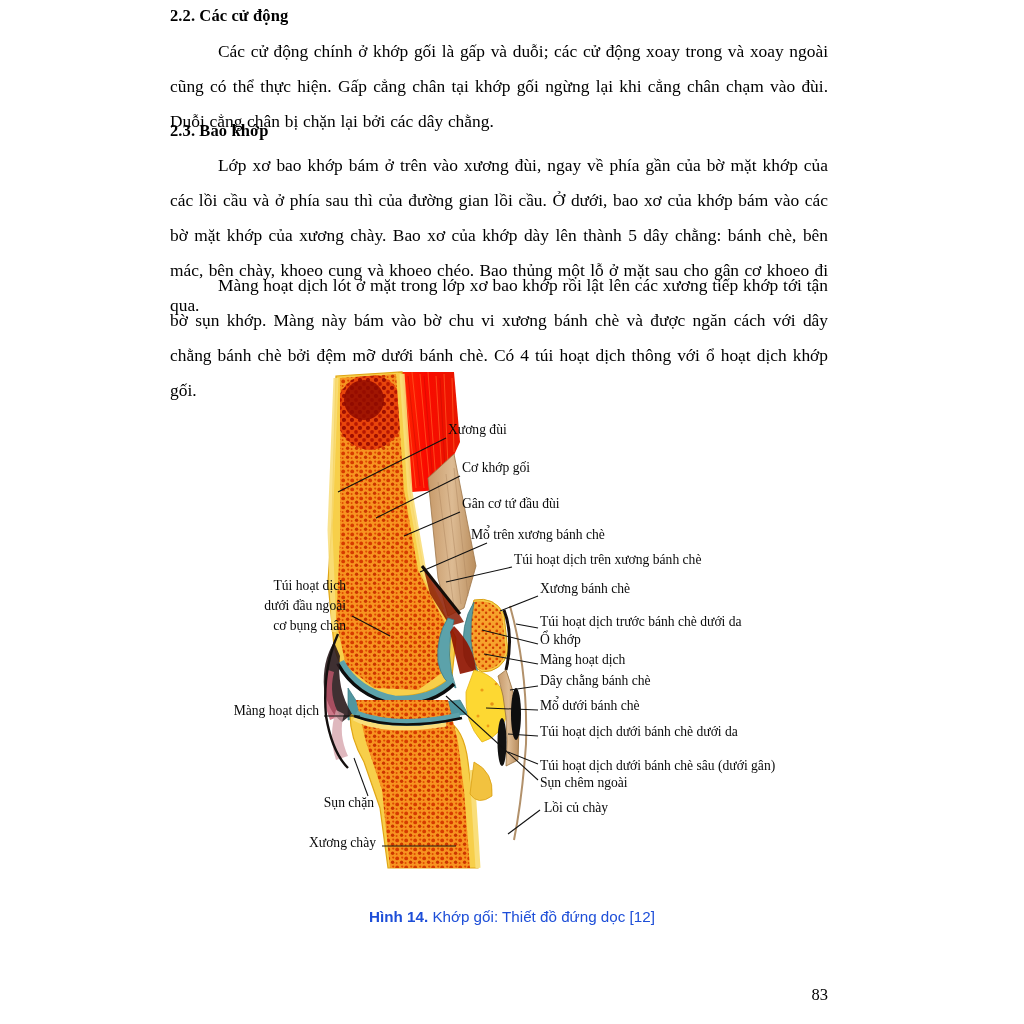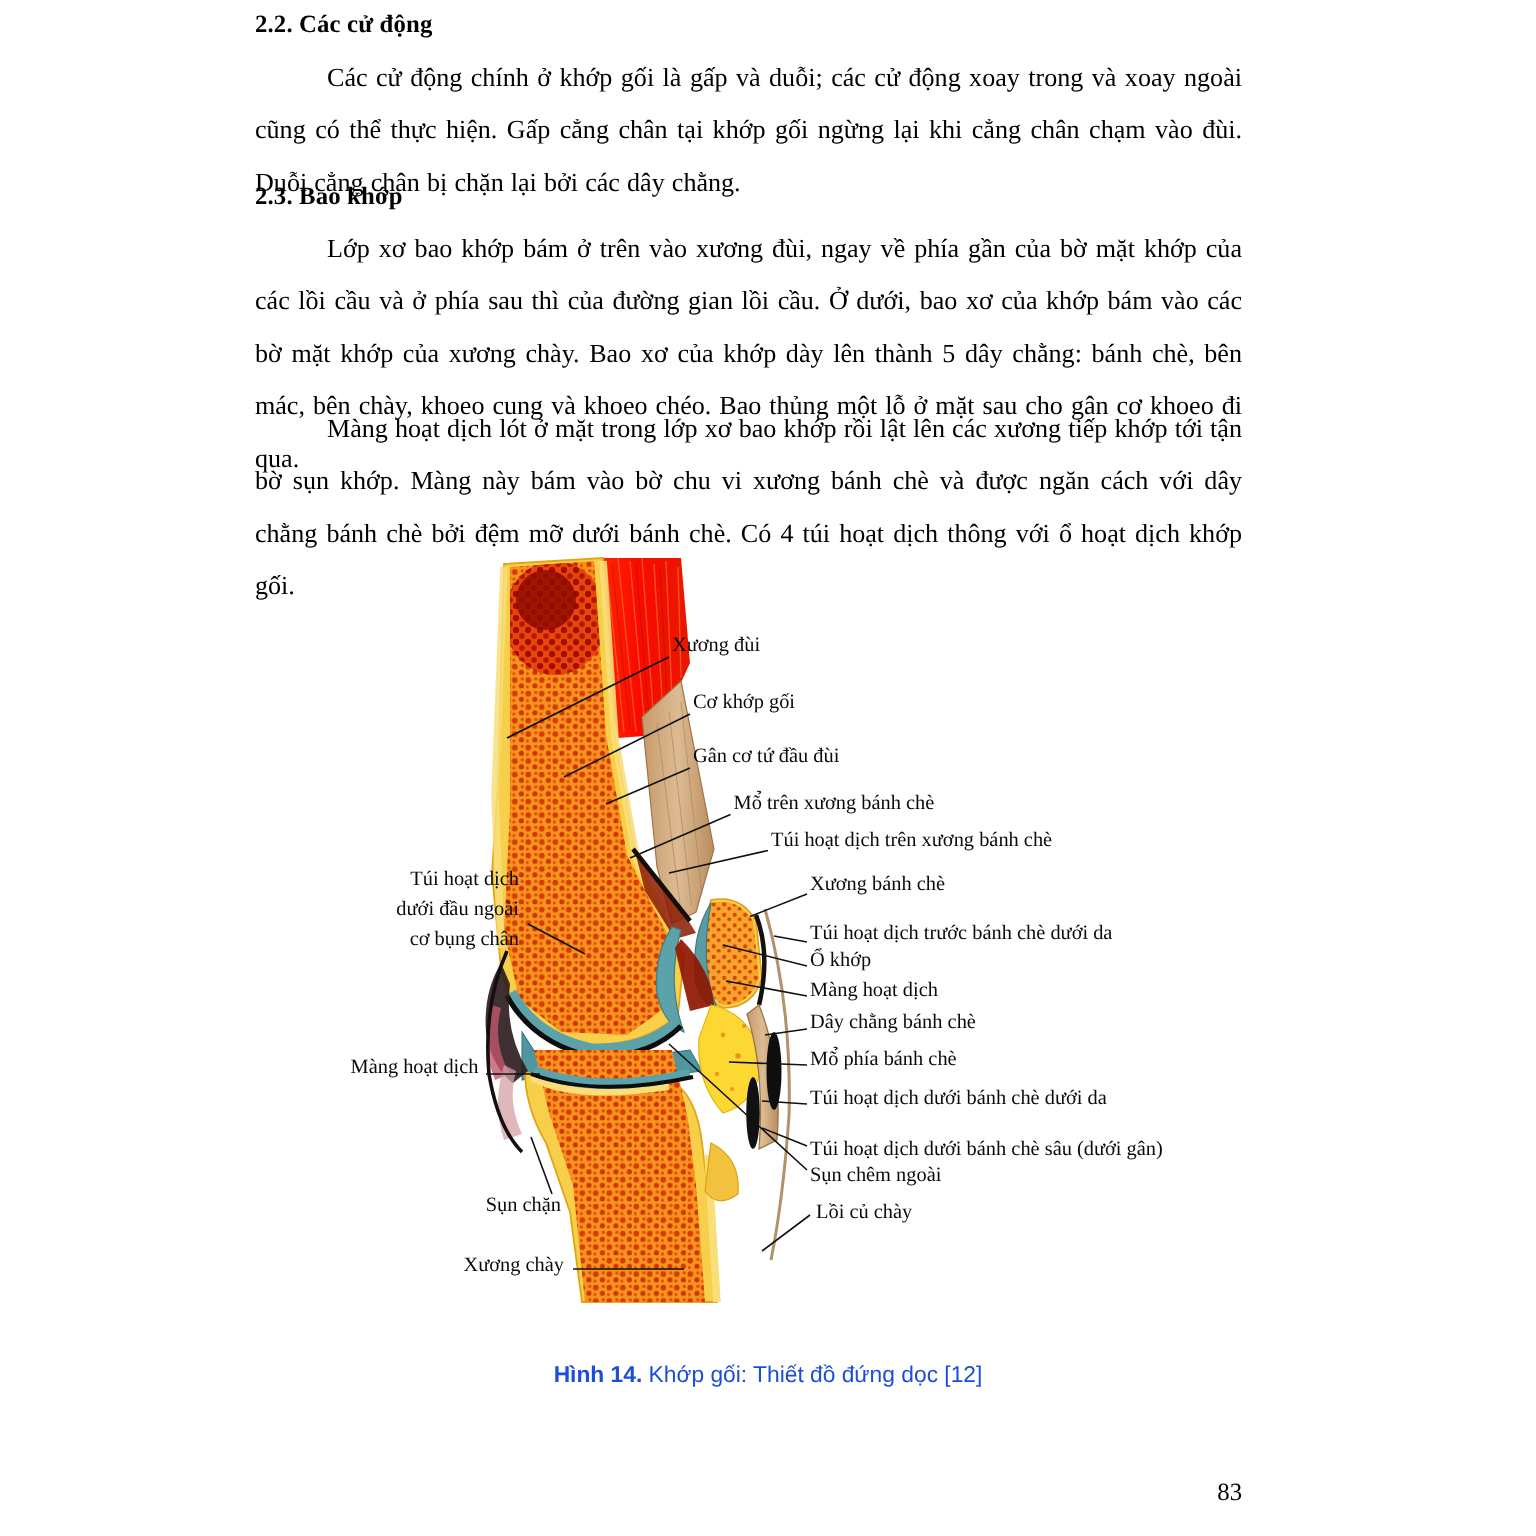--- a/index.html
+++ b/index.html
@@ -248,28 +248,28 @@
           <line x1="308" y1="348" x2="344" y2="348"></line>
           <line x1="352" y1="428" x2="338" y2="390"></line>
           <line x1="366" y1="478" x2="440" y2="478"></line>
         </g>
     </svg>
 
     <div class="overlay" id="labelLayer">
         <div class="lbl" style="top: 53px; left: 432px;">Xương đùi</div>
         <div class="lbl" style="top: 91px; left: 446px;">Cơ khớp gối</div>
         <div class="lbl" style="top: 127px; left: 446px;">Gân cơ tứ đầu đùi</div>
-        <div class="lbl" style="top: 158px; left: 473px;">Mõ̉ trên xương bánh chè</div>
+        <div class="lbl" style="top: 158px; left: 455px;">Mõ̉ trên xương bánh chè</div>
         <div class="lbl" style="top: 183px; left: 498px;">Túi hoạt dịch trên xương bánh chè</div>
         <div class="lbl" style="top: 212px; left: 524px;">Xương bánh chè</div>
         <div class="lbl" style="top: 245px; left: 524px;">Túi hoạt dịch trước bánh chè dưới da</div>
         <div class="lbl" style="top: 263px; left: 524px;">Ổ khớp</div>
         <div class="lbl" style="top: 283px; left: 524px;">Màng hoạt dịch</div>
         <div class="lbl" style="top: 304px; left: 524px;">Dây chằng bánh chè</div>
-        <div class="lbl" style="top: 329px; left: 524px;">Mõ̉ phía bánh chè</div>
+        <div class="lbl" style="top: 329px; left: 524px;">Mõ̉ dưới bánh chè</div>
         <div class="lbl" style="top: 355px; left: 524px;">Túi hoạt dịch dưới bánh chè dưới da</div>
         <div class="lbl" style="top: 389px; left: 524px;">Túi hoạt dịch dưới bánh chè sâu (dưới gân)</div>
         <div class="lbl" style="top: 406px; left: 524px;">Sụn chêm ngoài</div>
         <div class="lbl" style="top: 431px; left: 528px;">Lồi củ chày</div>
         <div class="lbl left" style="top: 229px; left: 0px; width: 330px;">dưới đầu ngoài</div>
         <div class="lbl left" style="top: 209px; left: 0px; width: 330px;">Túi hoạt dịch</div>
         <div class="lbl left" style="top: 249px; left: 0px; width: 330px;">cơ bụng chân</div>
         <div class="lbl left" style="top: 334px; left: 0px; width: 303px;">Màng hoạt dịch</div>
         <div class="lbl left" style="top: 426px; left: 0px; width: 358px;">Sụn chặn</div>
         <div class="lbl left" style="top: 466px; left: 0px; width: 360px;">Xương chày</div>

